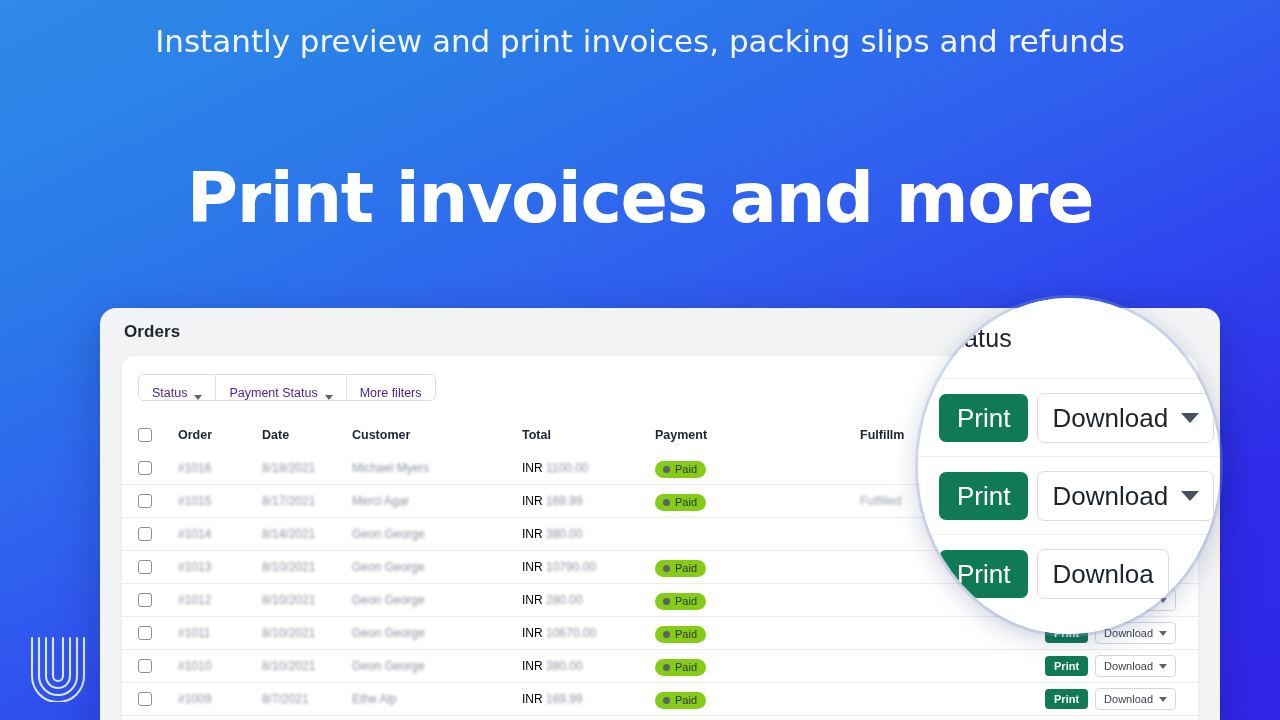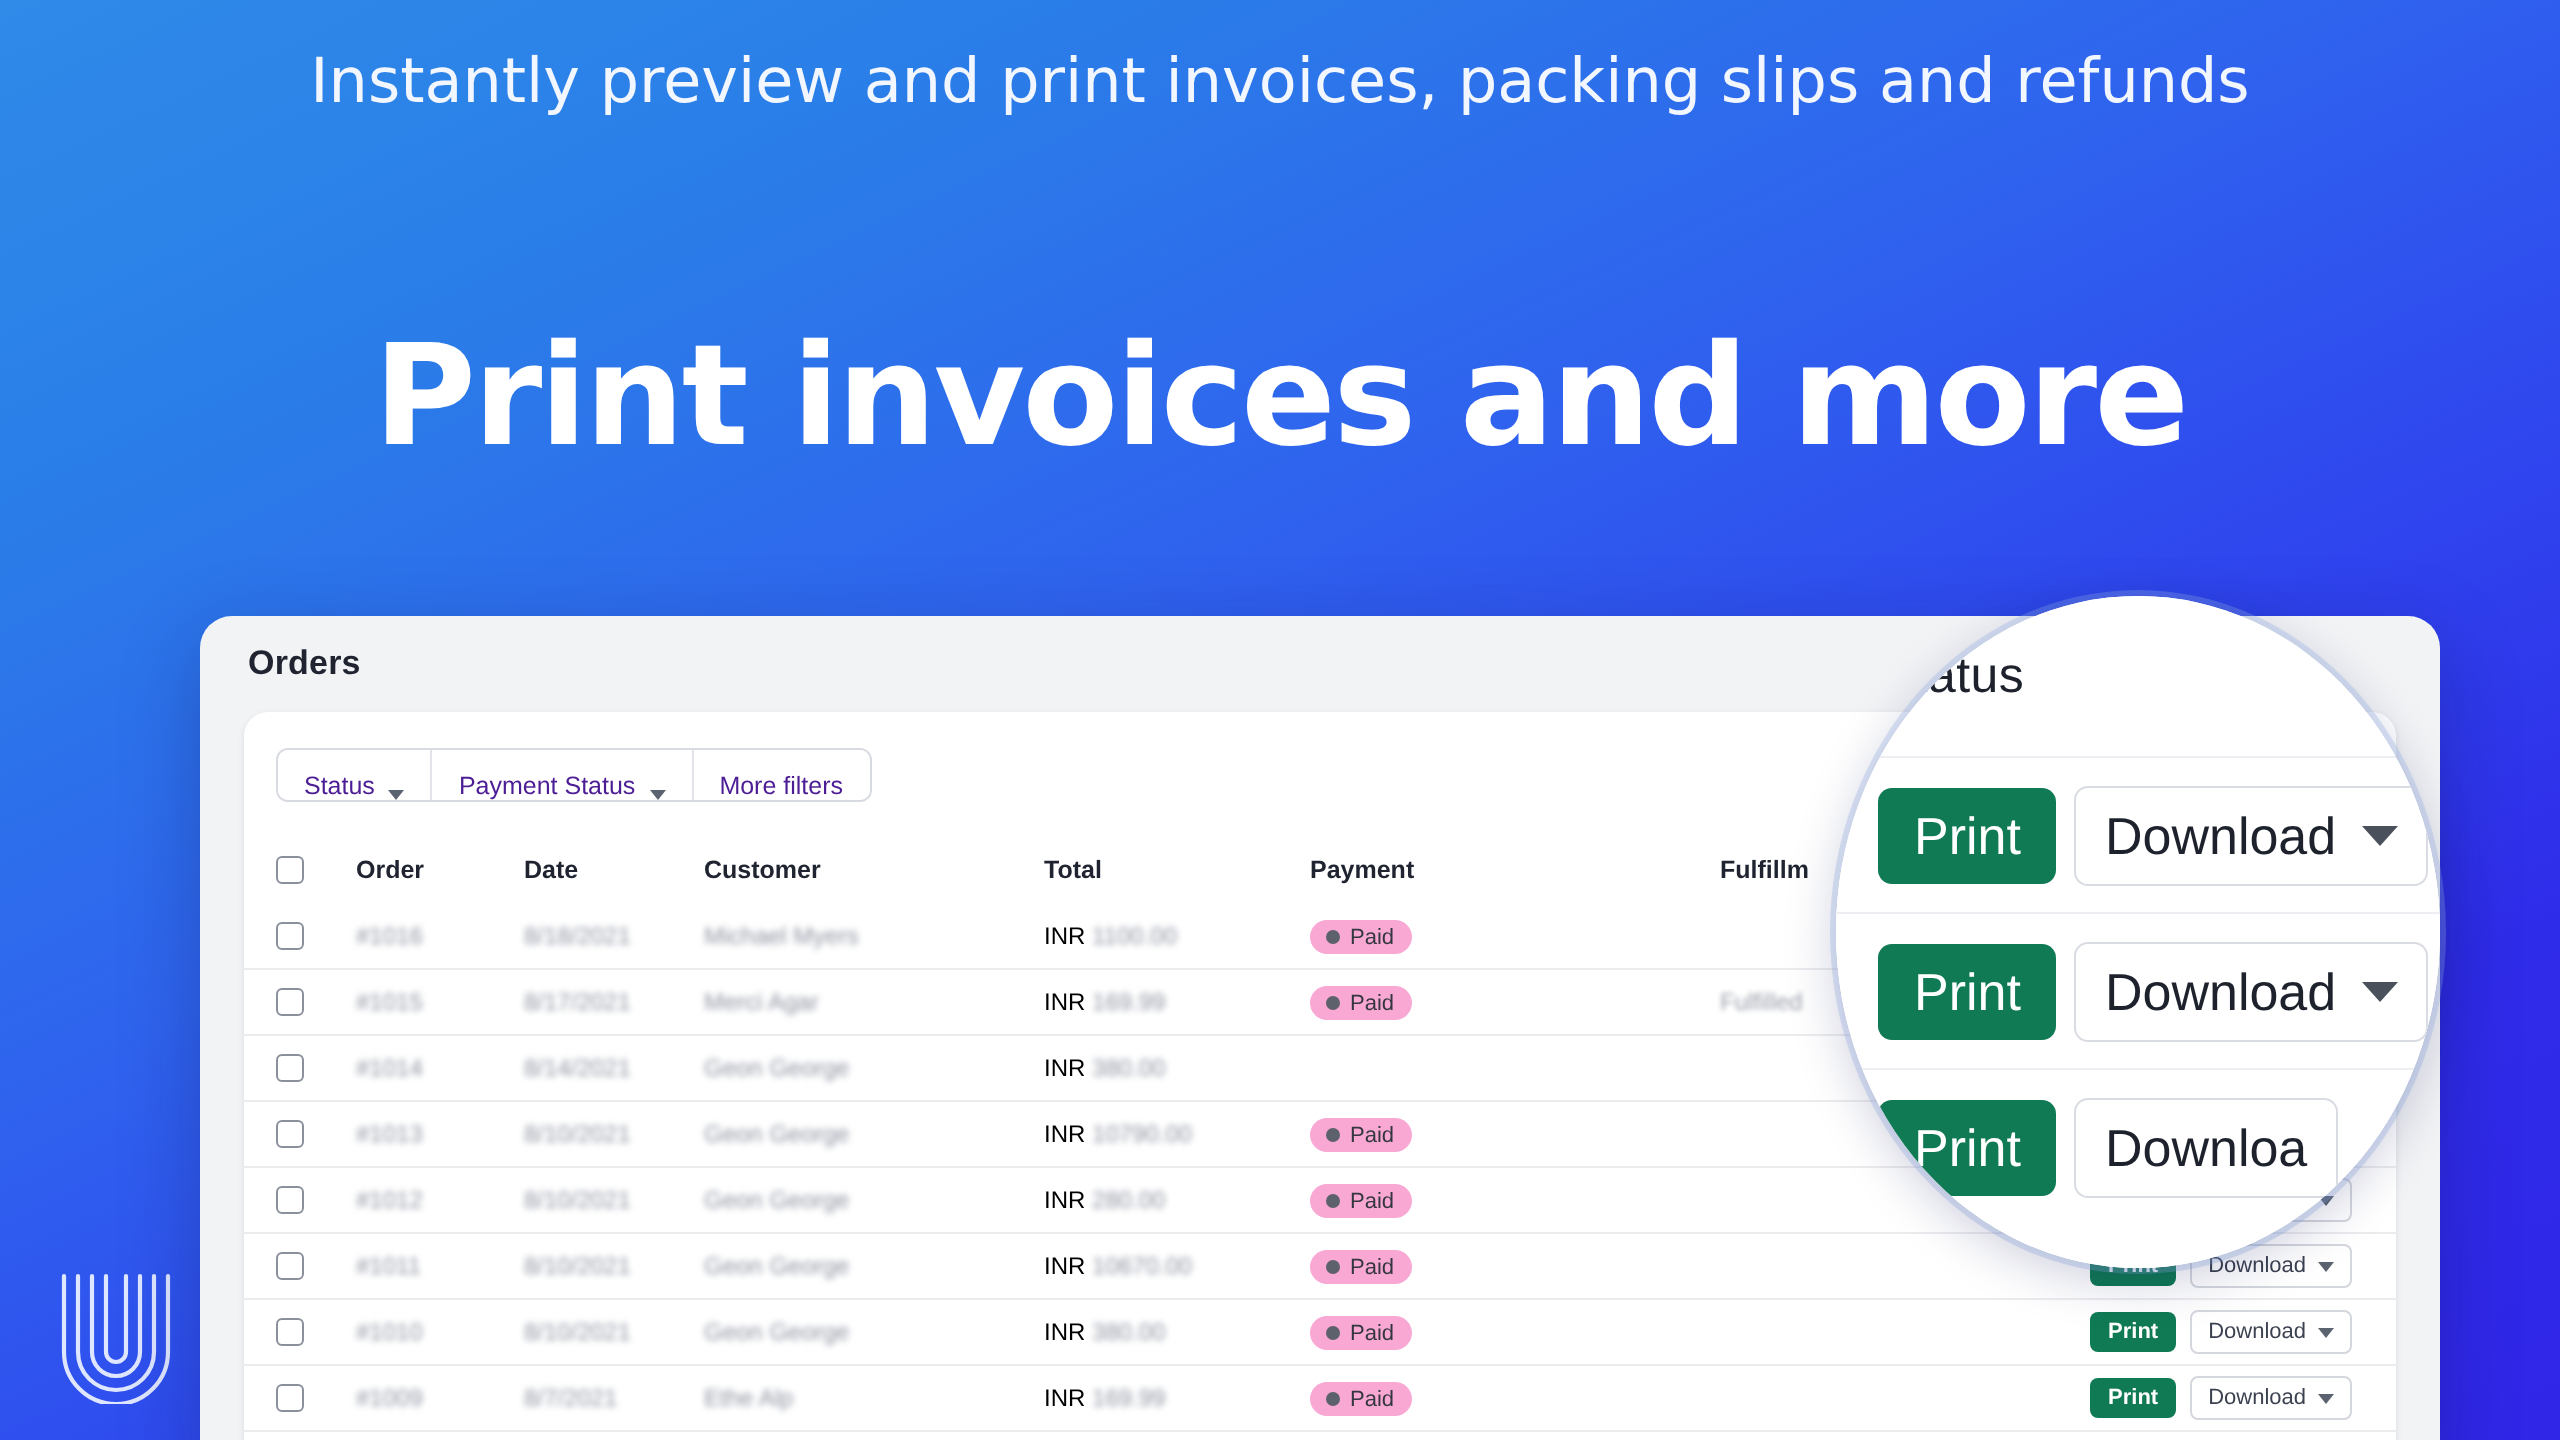--- a/index.html
+++ b/index.html
@@ -180,21 +180,21 @@
   }
   .blurry { filter: blur(1.7px); color: #8d93a0; }
   .blurry-light { filter: blur(1.4px); color: #9aa0ab; }
 
   .amount .cur { color: #000000; filter: none; margin-top: 24px; }
 
   .badge {
     display: inline-flex;
     align-items: center;
     gap: 5px;
-    background: #f9a8d4;
+    background: #84cc16;
     border-radius: 11px;
     padding: 2.5px 9px 2.5px 8px;
     font-size: 11px;
     color: #33373f;
     white-space: nowrap;
   }
   .dot {
     width: 7px; height: 7px; border-radius: 50%;
     background: #5c616b;
     flex: 0 0 auto;

